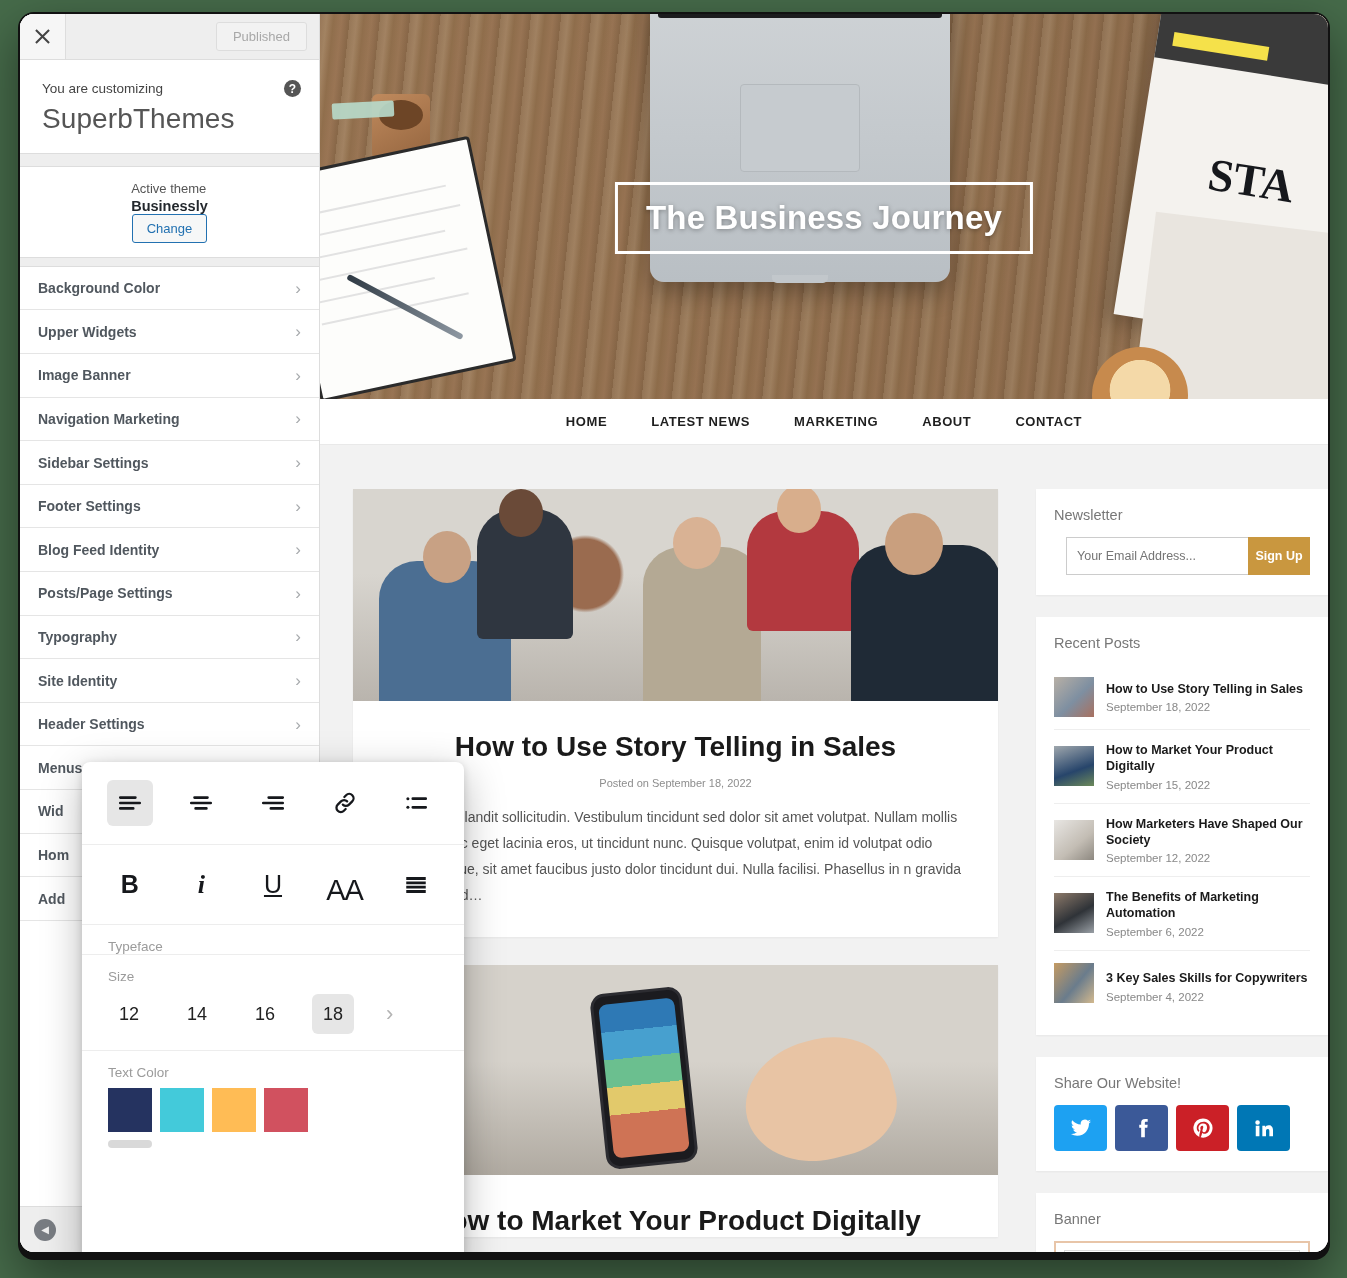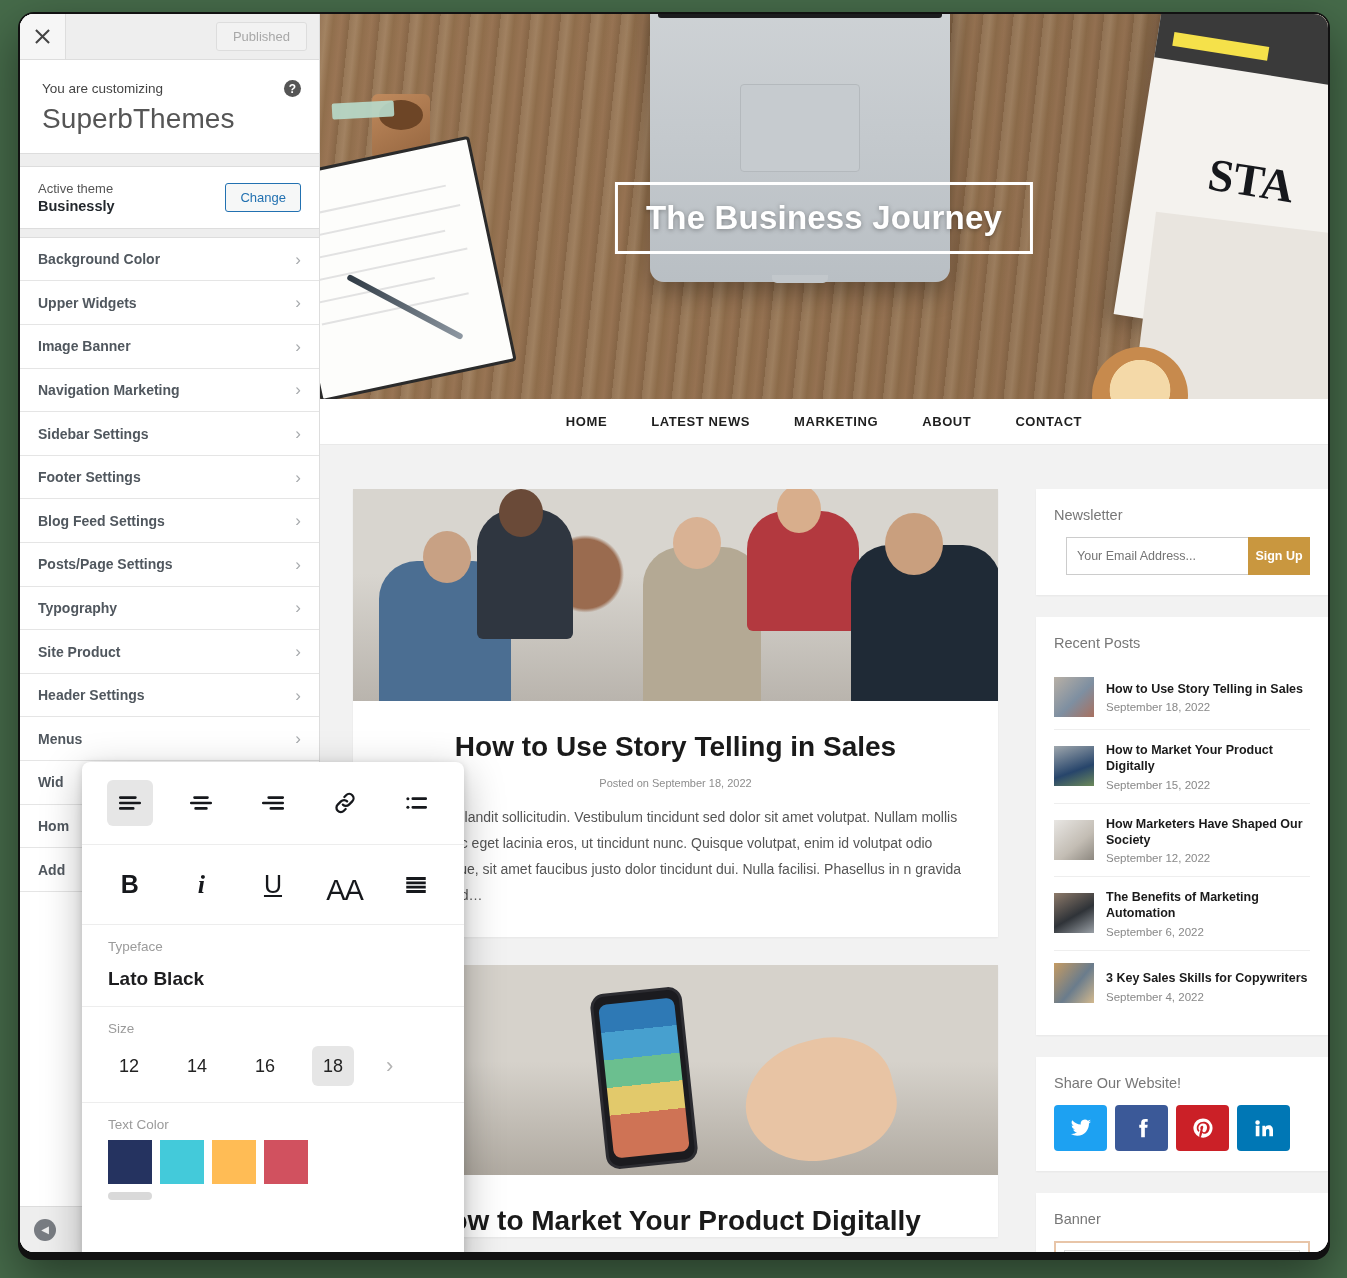--- a/index.html
+++ b/index.html
@@ -78,20 +78,21 @@
     background: #555; color: #fff;
     font-size: 12px; font-weight: bold;
     display: flex; align-items: center; justify-content: center;
     cursor: pointer;
   }
   .cz-gap { height: 13px; background: #eee; border-bottom: 1px solid #ddd; }
   .cz-theme {
     display: flex; align-items: center; justify-content: space-between;
     padding: 14px 18px; border-bottom: 1px solid #ddd;
     background: #fff;
+    flex-direction: column;
   }
   .cz-theme-label { font-size: 13px; color: #555; }
   .cz-theme-name { font-size: 14.5px; color: #23282d; font-weight: bold; margin-top: 2px; }
   .cz-change {
     font-size: 13px; color: #2271b1;
     border: 1px solid #2271b1; border-radius: 3px;
     padding: 6px 14px; background: #f6f7f7; cursor: pointer;
   }
   .cz-gap2 { height: 9px; background: #eee; border-bottom: 1px solid #ddd; }
 
@@ -602,33 +603,33 @@
       </div>
       <div class="cz-item">
         <span class="cz-item-label">Sidebar Settings</span>
         <span class="cz-chevron">›</span>
       </div>
       <div class="cz-item">
         <span class="cz-item-label">Footer Settings</span>
         <span class="cz-chevron">›</span>
       </div>
       <div class="cz-item">
-        <span class="cz-item-label">Blog Feed Settings</span>
+        <span class="cz-item-label">Blog Feed Identity</span>
         <span class="cz-chevron">›</span>
       </div>
       <div class="cz-item">
         <span class="cz-item-label">Posts/Page Settings</span>
         <span class="cz-chevron">›</span>
       </div>
       <div class="cz-item">
         <span class="cz-item-label">Typography</span>
         <span class="cz-chevron">›</span>
       </div>
       <div class="cz-item">
-        <span class="cz-item-label">Site Product</span>
+        <span class="cz-item-label">Site Identity</span>
         <span class="cz-chevron">›</span>
       </div>
       <div class="cz-item">
         <span class="cz-item-label">Header Settings</span>
         <span class="cz-chevron">›</span>
       </div>
       <div class="cz-item">
         <span class="cz-item-label">Menus</span>
         <span class="cz-chevron">›</span>
       </div>
@@ -696,21 +697,20 @@
       </div>
       <div class="typo-btn">
         <svg viewBox="0 0 24 24" stroke-width="2.6" stroke-linecap="butt">
           <path d="M3 6h18M3 10h18M3 14h18M3 18h18"></path>
         </svg>
       </div>
     </div>
 
     <div class="typo-sec">
       <div class="typo-label">Typeface</div>
-      <div class="typo-value">Lato Black</div>
     </div>
 
     <div class="typo-sec">
       <div class="typo-label">Size</div>
       <div class="size-row">
         <div class="size-opt">12</div>
         <div class="size-opt">14</div>
         <div class="size-opt">16</div>
         <div class="size-opt active">18</div>
         <div class="size-next">›</div>

